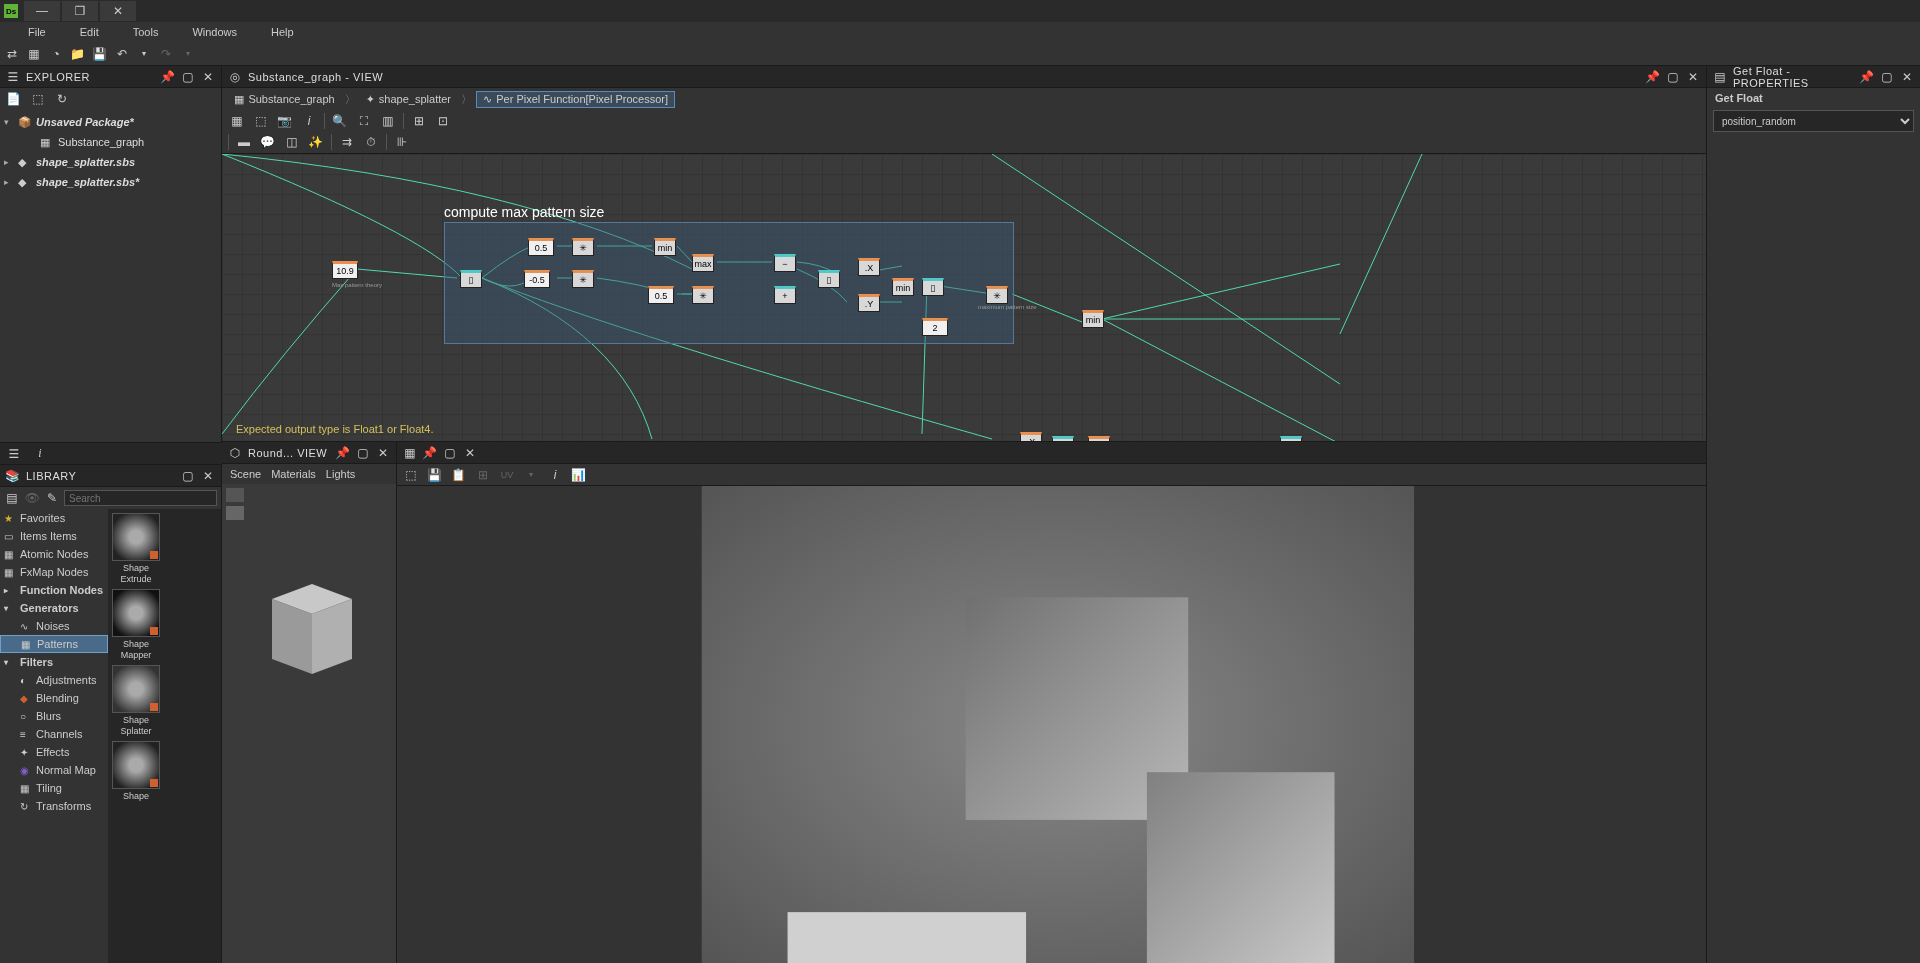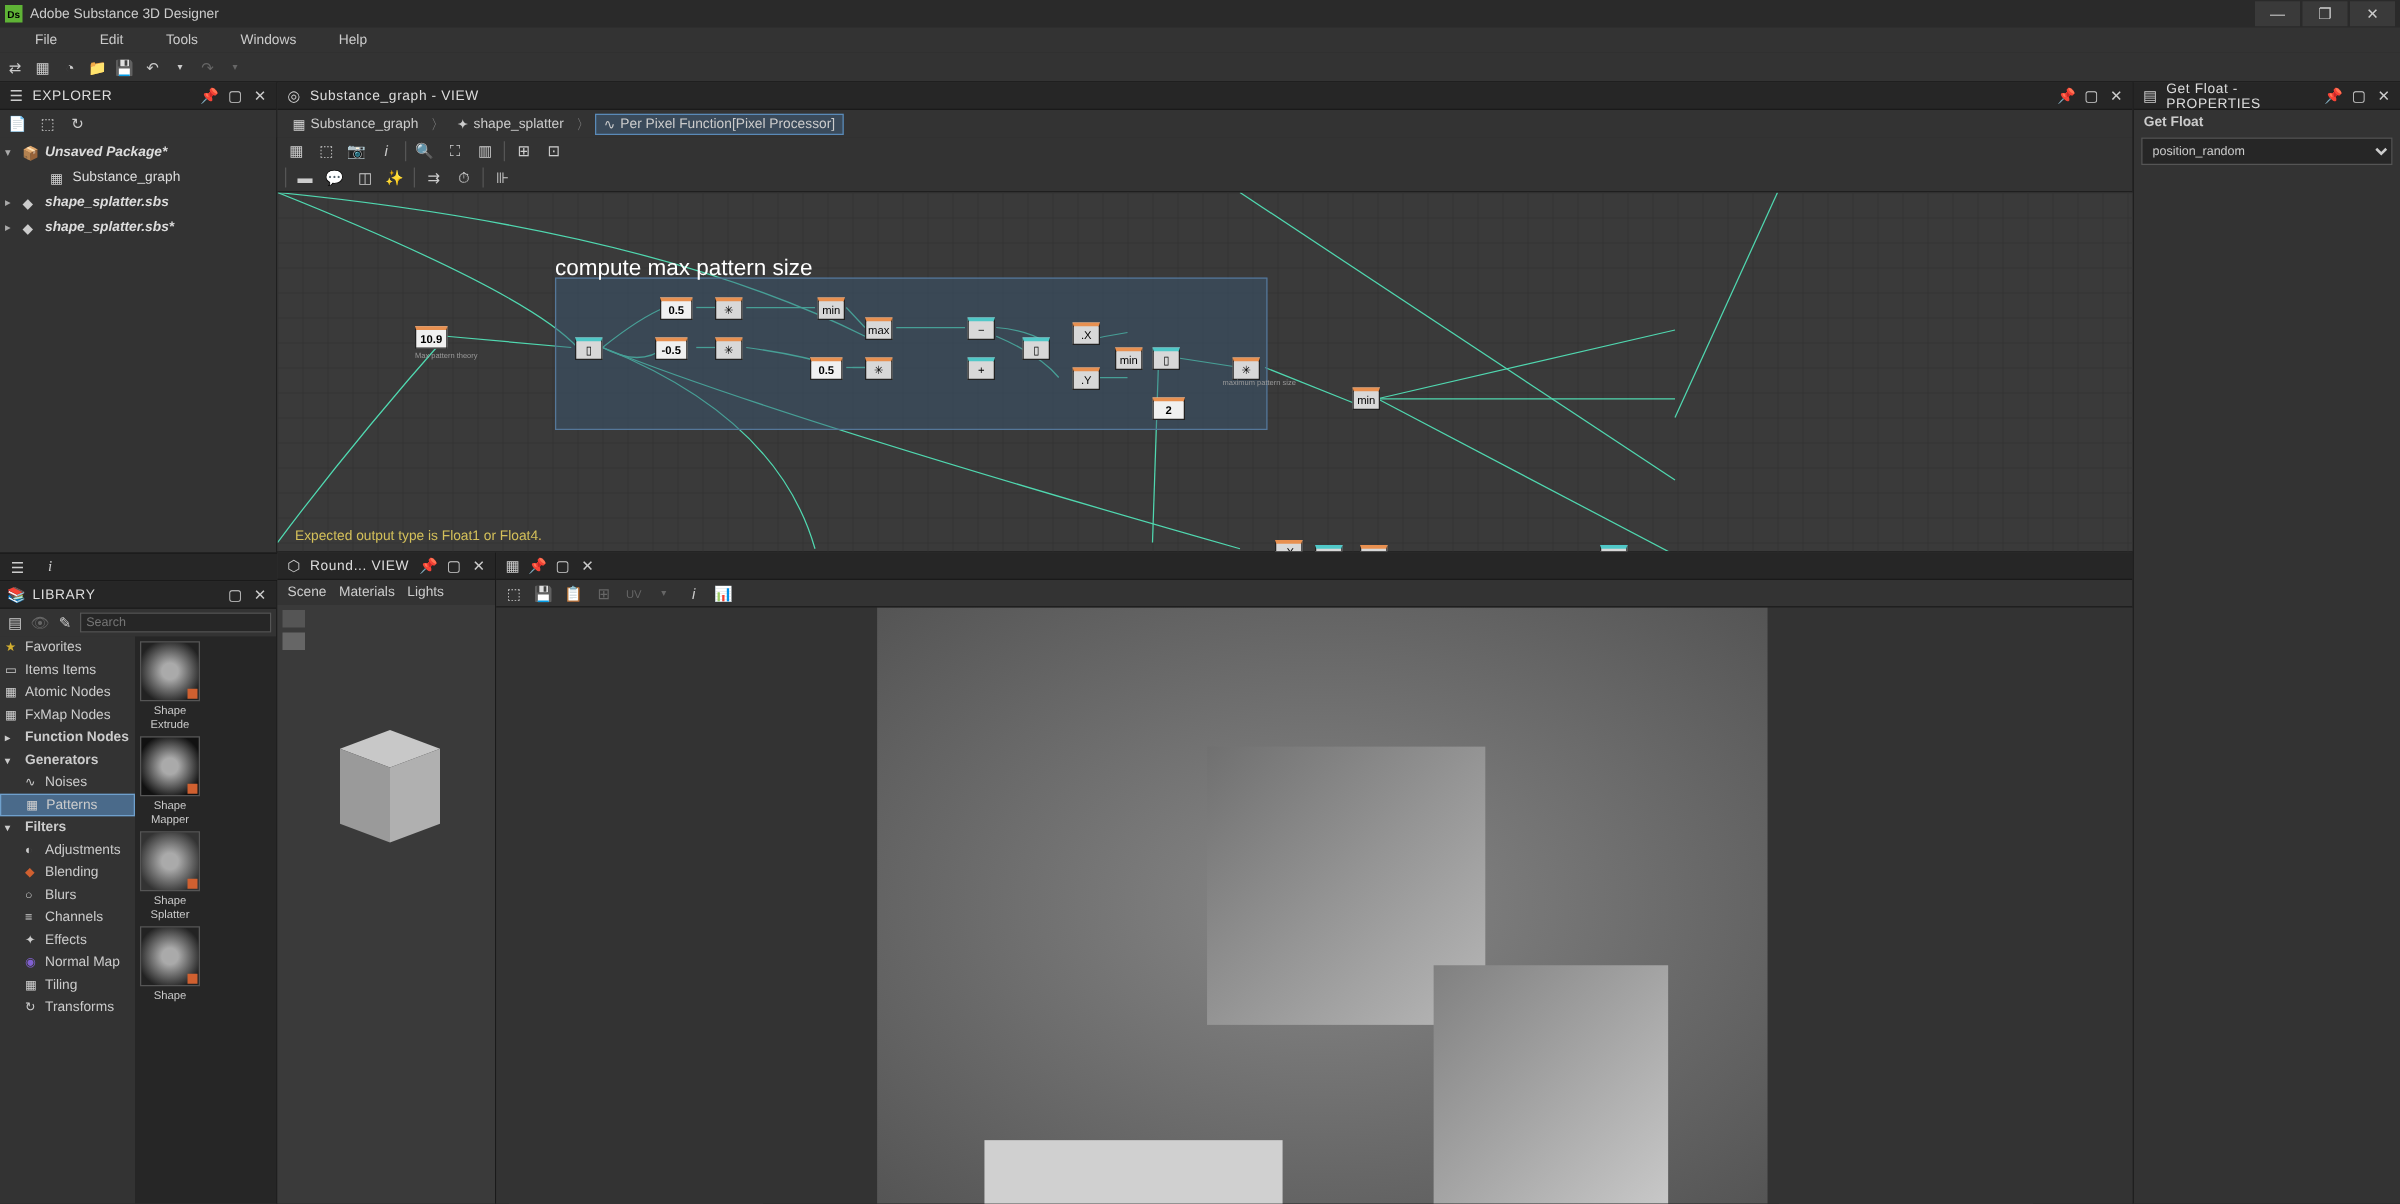--- a/index.html
+++ b/index.html
@@ -63,24 +63,24 @@
 .breadcrumb .crumb { display: flex; align-items: center; gap: 4px; padding: 1px 6px; cursor: pointer; }
 .breadcrumb .crumb.active { background: #3a4a5a; border: 1px solid #5a8ab8; }
 .breadcrumb .sep { color: #888; }
 .graph-toolbar { height: 44px; background: #333; display: flex; flex-direction: column; padding: 2px 6px; gap: 2px; border-bottom: 1px solid #1a1a1a; }
 .graph-toolbar-row { display: flex; gap: 6px; align-items: center; height: 20px; }
 .gt-icon { width: 18px; height: 18px; display: flex; align-items: center; justify-content: center; border: 1px solid transparent; cursor: pointer; font-size: 12px; }
 .gt-sep { width: 1px; height: 16px; background: #555; }
 
 .graph-canvas { flex: 1; background: #3a3a3a; position: relative; overflow: hidden; background-image: linear-gradient(#333 1px, transparent 1px), linear-gradient(90deg, #333 1px, transparent 1px); background-size: 20px 20px; }
 .frame-box { position: absolute; background: rgba(60,90,120,0.45); border: 1px solid #557799; }
-.frame-title { position: absolute; color: #fff; font-size: 18px; }
+.frame-title { position: absolute; color: #fff; font-size: 14px; }
 .node { position: absolute; background: #d8d8d8; border: 1px solid #222; border-top: 3px solid #e89050; width: 22px; height: 18px; font-size: 9px; color: #000; display: flex; align-items: center; justify-content: center; }
 .node.cyan { border-top-color: #50c8c8; }
-.node.val { background: #f0f0f0; font-weight: bold; min-width: 26px; text-align: right; }
+.node.val { background: #f0f0f0; font-weight: normal; min-width: 26px; text-align: right; }
 .graph-status { position: absolute; bottom: 6px; left: 14px; color: #d4c05a; font-size: 11px; }
 svg.wires { position: absolute; top: 0; left: 0; width: 100%; height: 100%; pointer-events: none; }
 svg.wires path { stroke: #50d8b0; stroke-width: 1; fill: none; }
 
 
 .bottom-row { flex: 1; display: flex; }
 .view3d { width: 175px; background: #333; border-right: 1px solid #1a1a1a; display: flex; flex-direction: column; }
 .view3d-tabs { height: 20px; background: #333; display: flex; align-items: center; gap: 10px; padding: 0 8px; font-size: 11px; }
 .view3d-body { flex: 1; background: #3a3a3a; position: relative; }
 .cube { position: absolute; left: 40px; top: 90px; width: 100px; height: 110px; }
@@ -95,21 +95,20 @@
 .right-col { width: 214px; background: #333; border-left: 1px solid #1a1a1a; display: flex; flex-direction: column; }
 .prop-label { padding: 4px 8px; font-size: 11px; color: #ccc; font-weight: bold; }
 .prop-field { margin: 2px 6px; }
 .prop-select { width: 100%; height: 22px; background: #262626; border: 1px solid #555; color: #ccc; font-size: 10px; padding: 0 4px; }
 </style>
 </head>
 <body>
 
 <div class="titlebar">
   <div class="logo">Ds</div>
-  <div class="title">Adobe Substance 3D Designer</div>
   <div class="win-controls">
     <div class="win-btn">—</div>
     <div class="win-btn">❐</div>
     <div class="win-btn">✕</div>
   </div>
 </div>
 
 <div class="menubar">
   <span>File</span>
   <span>Edit</span>

